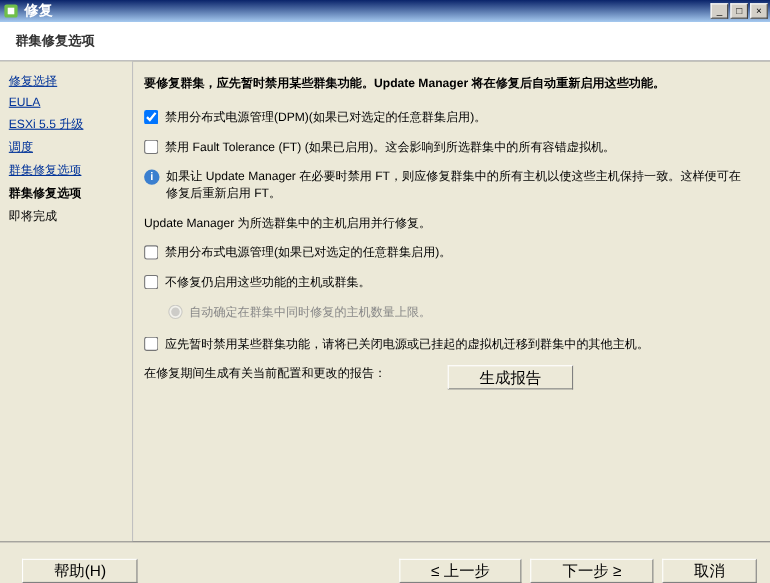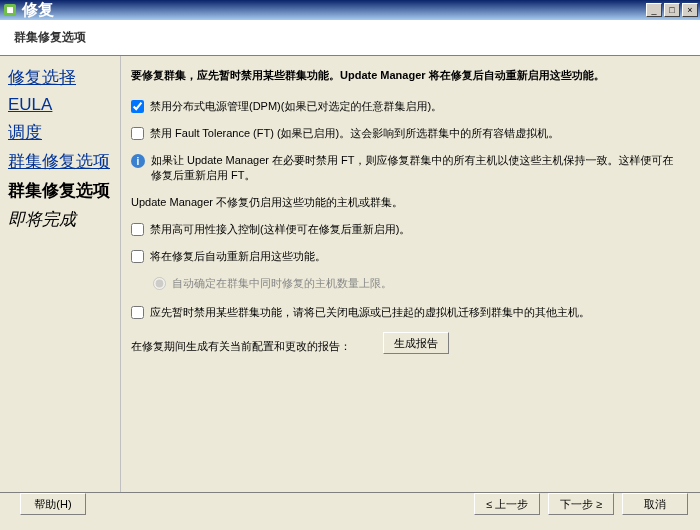--- a/index.html
+++ b/index.html
@@ -1,48 +1,48 @@
 <!DOCTYPE html>
 <html><head>
 <meta charset="utf-8">
 <style>
   * { box-sizing: border-box; margin: 0; padding: 0; }
   body { font-family: "Microsoft YaHei", "SimSun", Tahoma, sans-serif; font-size: 11px; background: #d4d0c8; width: 700px; height: 530px; overflow: hidden; }
   
   .titlebar { height: 20px; background: linear-gradient(to bottom, #0a246a, #a6caf0); display: flex; align-items: center; color: #fff; padding: 0 2px; }
   .titlebar .app-icon { width: 16px; height: 16px; margin-right: 4px; }
-  .titlebar .title { flex: 1; font-weight: bold; font-size: 16px; }
+  .titlebar .title { flex: 1; font-weight: bold; font-size: 13px; }
   .titlebar .win-btns { display: flex; gap: 0; }
   .titlebar .win-btn { width: 16px; height: 14px; background: #d4d0c8; border: 1px solid #fff; border-right-color:#404040; border-bottom-color:#404040; margin-left:2px; display:flex; align-items:center; justify-content:center; font-size:9px; line-height:1; color:#000; }
   
   .header-band { height: 36px; background: #fff; border-bottom: 1px solid #808080; display: flex; align-items: center; padding-left: 14px; }
   .header-band .h-title { font-weight: bold; font-size: 12px; color: #333; }
   
   .main { display: flex; height: 436px; background: #ece9d8; }
   .sidebar { width: 120px; background: #ece9d8; padding: 10px 8px; }
-  .sidebar a, .sidebar .sel, .sidebar .plain { display:block; margin-bottom: 6px; font-size: 17px; }
+  .sidebar a, .sidebar .sel, .sidebar .plain { display:block; margin-bottom: 6px; font-size: 11px; }
   .sidebar a { color: #003399; text-decoration: underline; cursor: pointer; }
   .sidebar .sel { color: #000; font-weight: bold; text-decoration: none; }
-  .sidebar .plain { color: #000; font-style: italic; }
+  .sidebar .plain { color: #000; }
   .divider { width: 1px; background: #c0c0c0; }
   .content { flex:1; padding: 12px 18px 12px 10px; color: #000; overflow:hidden; }
   .intro { margin-bottom: 16px; font-weight: bold; }
   .option-row { display:flex; align-items:flex-start; margin-bottom: 12px; }
   .option-row input[type=checkbox], .option-row input[type=radio] { margin-top: 1px; margin-right: 6px; }
   .option-row .icon { width:14px; height:14px; border-radius:50%; background:#3b7fcf; color:#fff; font-weight:bold; font-size:10px; display:flex; align-items:center; justify-content:center; margin-right:6px; flex-shrink:0; margin-top:1px;}
   .option-row .txt { flex:1; }
   .indent { margin-left: 22px; }
   .sub-radio { display:flex; align-items:center; margin-bottom:6px; color:#888; }
   .sub-radio input[type=radio] { margin-right:6px; }
   .sub-radio input[type=text] { width:26px; height:16px; font-size:10px; margin-left:4px; }
   .sub-radio .spin { width:12px; height:16px; border:1px solid #888; background:#d4d0c8; font-size:7px; display:flex; flex-direction:column; line-height:6px; text-align:center;}
-  .report-row { display:flex; align-items:flex-end; gap:32px; margin-top:6px; margin-bottom:10px;}
-  .btn { background:#ece9d8; border:1px solid #808080; border-top-color:#fff; border-left-color:#fff; padding:2px 10px; height:22px; font-size:11px; cursor:pointer; }
+  .report-row { display:flex; align-items:flex-start; gap:56px; margin-top:6px; margin-bottom:10px;}
+  .btn { background:#ece9d8; border:1px solid #808080; border-top-color:#fff; border-left-color:#fff; padding:2px 28px; height:22px; font-size:14px; cursor:pointer; }
   
-  .footer { height: 38px; border-top:1px solid #808080; background:#ece9d8; display:flex; align-items:flex-start; padding:0 12px; }
+  .footer { height: 38px; border-top:1px solid #808080; background:#ece9d8; display:flex; align-items:flex-end; padding:0 12px; }
   .footer .spacer { flex:1; }
   .footer .btn { min-width:66px; margin-left:8px; }
   .help-btn { min-width:66px; }
   .disabled-txt { color:#888; }
 </style>
 </head>
 <body>
 
 <div class="titlebar">
   <span class="app-icon">
@@ -60,20 +60,21 @@
 </div>
 
 <div class="header-band">
   <span class="h-title">群集修复选项</span>
 </div>
 
 <div class="main">
   <div class="sidebar">
     <a>修复选择</a>
     <a>EULA</a>
+    <a>ESXi 5.5 升级</a>
     <a>调度</a>
     <a>群集修复选项</a>
     <span class="sel">群集修复选项</span>
     <span class="plain">即将完成</span>
   </div>
   <div class="divider"></div>
   <div class="content">
     <div class="intro">要修复群集，应先暂时禁用某些群集功能。Update Manager 将在修复后自动重新启用这些功能。</div>
 
     <div class="option-row">
@@ -85,31 +86,31 @@
       <input type="checkbox" style="">
       <span class="txt">禁用 Fault Tolerance (FT) (如果已启用)。这会影响到所选群集中的所有容错虚拟机。</span>
     </div>
 
     <div class="option-row">
       <span class="icon">i</span>
       <span class="txt">如果让 Update Manager 在必要时禁用 FT，则应修复群集中的所有主机以使这些主机保持一致。这样便可在修复后重新启用 FT。</span>
     </div>
 
     <div class="option-row">
-      <span class="txt">Update Manager 不修复仍启用这些功能的主机或群集。</span>
+      <span class="txt">Update Manager 为所选群集中的主机启用并行修复。</span>
     </div>
 
     <div class="option-row">
       <input type="checkbox" style="">
-      <span class="txt">禁用高可用性接入控制(这样便可在修复后重新启用)。</span>
+      <span class="txt">禁用分布式电源管理(如果已对选定的任意群集启用)。</span>
     </div>
 
     <div class="option-row">
       <input type="checkbox" style="">
-      <span class="txt">将在修复后自动重新启用这些功能。</span>
+      <span class="txt">不修复仍启用这些功能的主机或群集。</span>
     </div>
 
     <div class="indent">
       <div class="sub-radio">
         <input type="radio" name="par" checked="" disabled="" style="">
         <span class="disabled-txt">自动确定在群集中同时修复的主机数量上限。</span>
       </div>
     </div>
 
     <div class="option-row" style="margin-top:14px">

